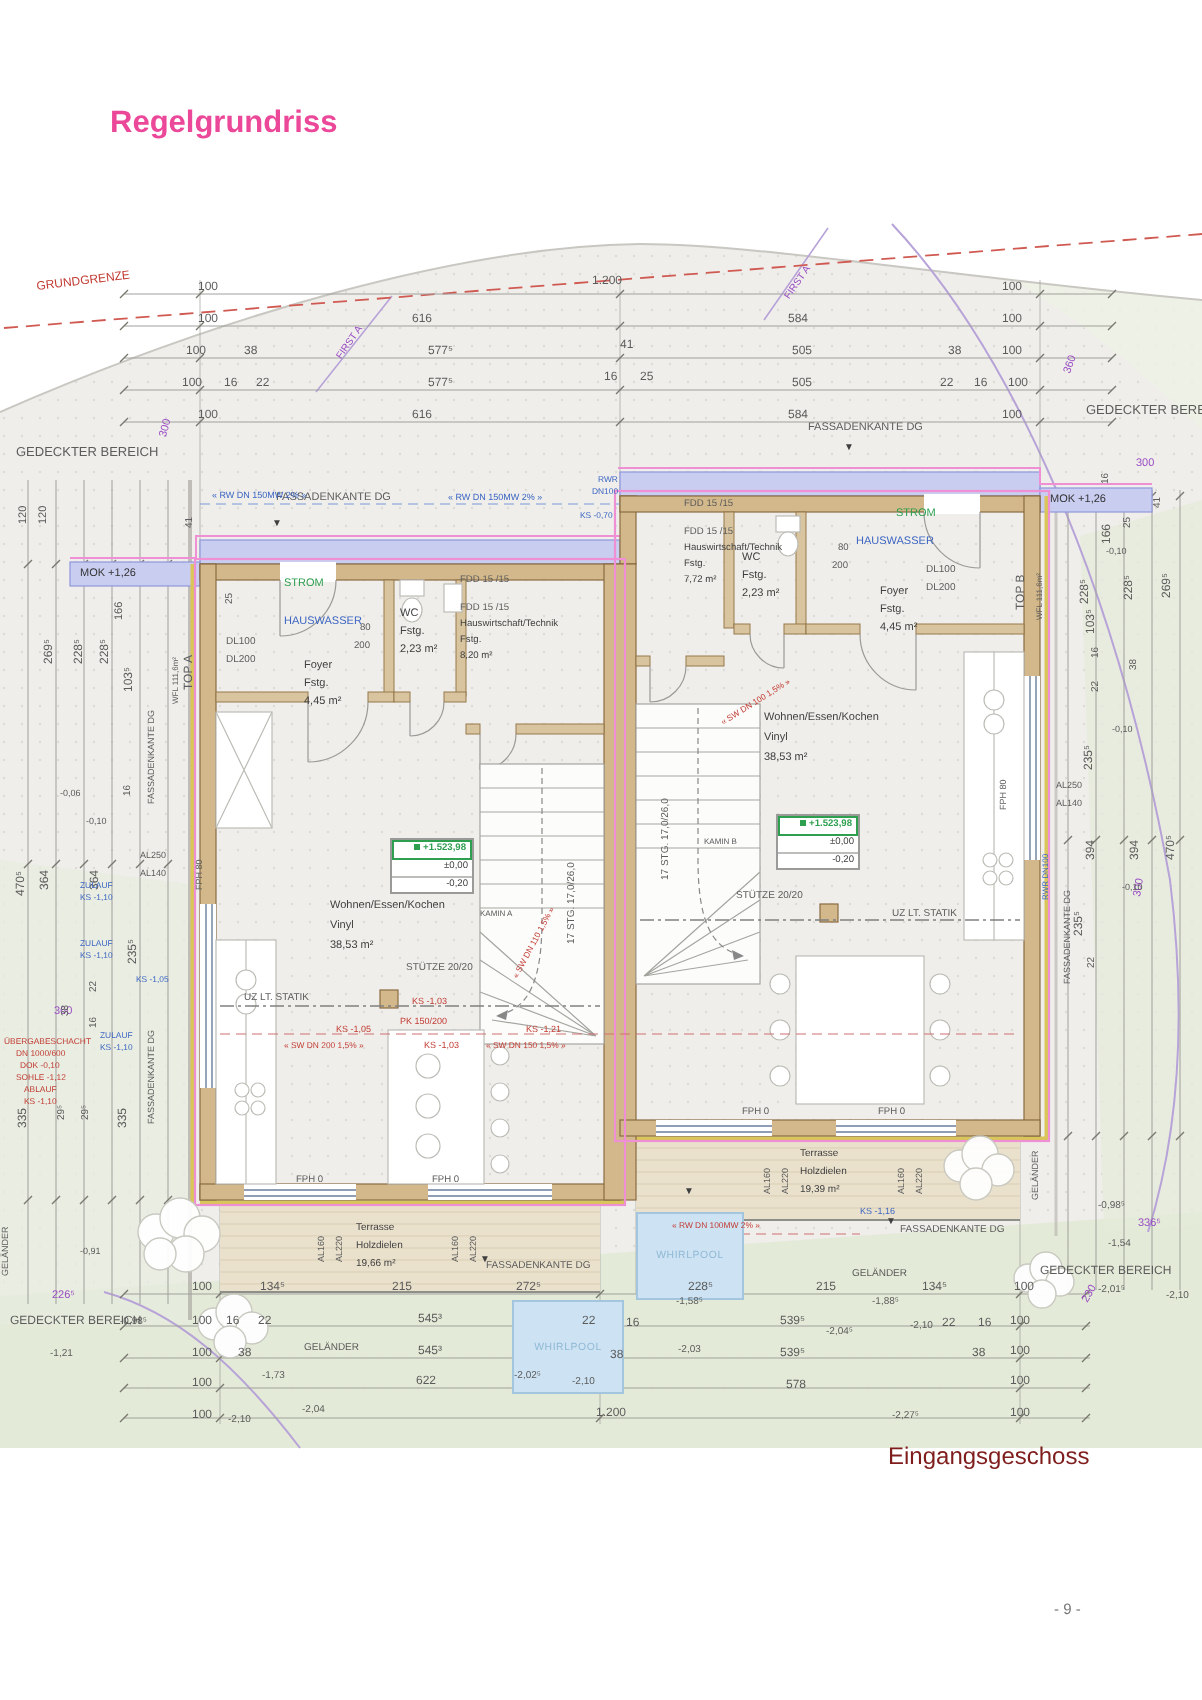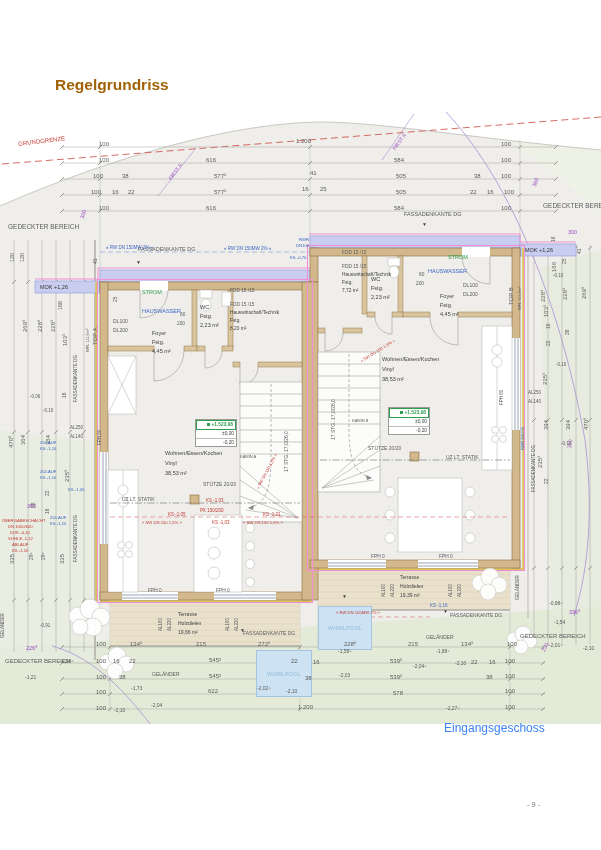--- a/index.html
+++ b/index.html
@@ -1,19 +1,19 @@
 <!DOCTYPE html>
 <html><head>
 <meta charset="utf-8">
 <style>
   html,body{margin:0;padding:0;background:#fff;}
   .page{position:relative;width:601px;height:850px;background:#ffffff;overflow:hidden;
         font-family:"Liberation Sans",sans-serif;}
-  .title{position:absolute;left:55px;top:76px;font-size:15.5px;font-weight:bold;color:#a16207;}
-  .caption{position:absolute;left:444px;top:721px;font-size:12px;color:#3b82f6;}
+  .title{position:absolute;left:55px;top:53px;font-size:15.5px;font-weight:bold;color:#ec4899;}
+  .caption{position:absolute;left:444px;top:721px;font-size:12px;color:#7f1d1d;}
   .pagenum{position:absolute;left:527px;top:800px;font-size:7.5px;color:#777;}
   svg{position:absolute;left:0;top:0;}
   .ann{position:absolute;font-size:6px;line-height:1;white-space:nowrap;transform-origin:0 0;
        color:#5c5c5c;pointer-events:none;}
   .ann.d{color:#5c5c5c}.ann.k{color:#3f3f3f}.ann.r{color:#c23b32}.ann.b{color:#3c66c2}
   .ann.g{color:#2e9e4f}.ann.p{color:#9a4fc4}
   .mok{position:absolute;height:12px;font-size:5.5px;color:#333;line-height:12px;padding-left:5px;
        box-sizing:border-box;}
   .pool{position:absolute;background:#cde2f2;border:1px solid #a3c6de;box-sizing:border-box;
         display:flex;align-items:center;justify-content:center;font-size:5.2px;color:#8fb9d6;

